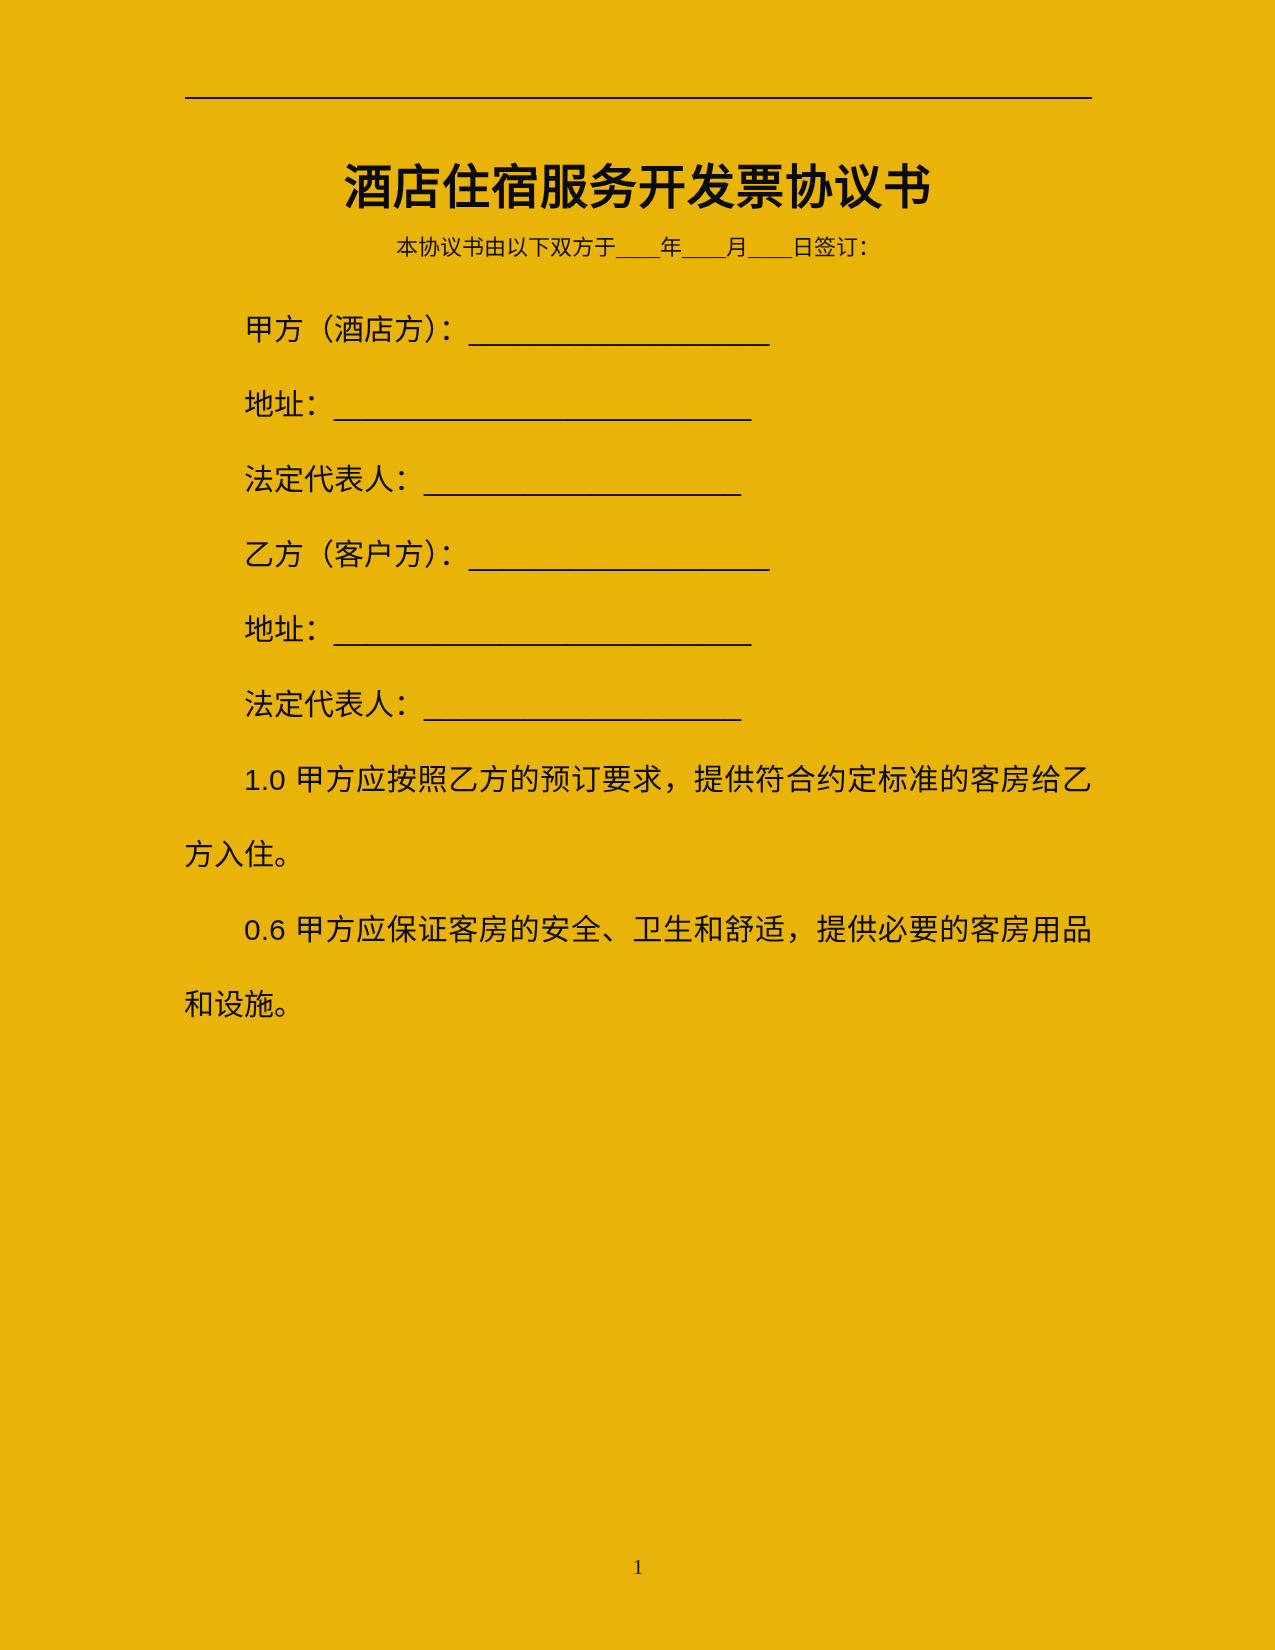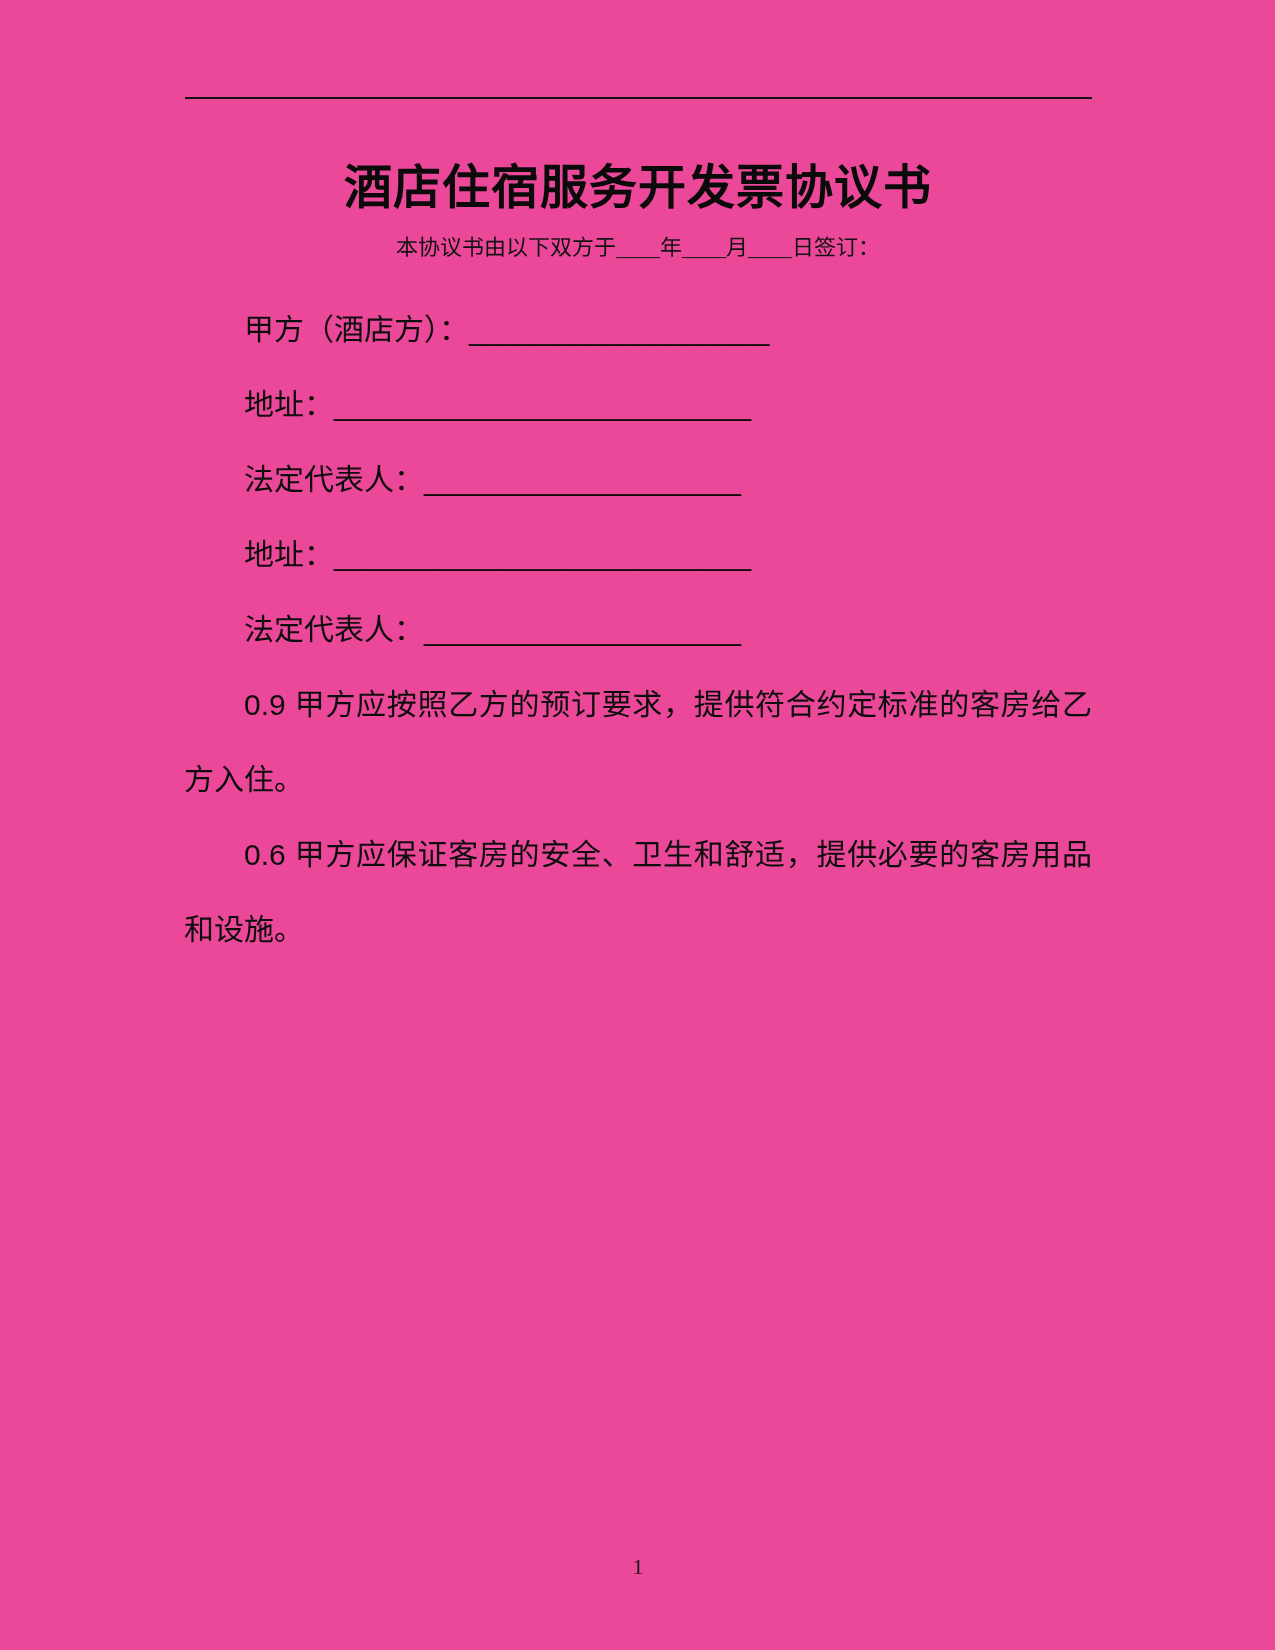--- a/index.html
+++ b/index.html
@@ -4,21 +4,21 @@
 <title>酒店住宿服务开发票协议书</title>
 <style>
   * { margin: 0; padding: 0; box-sizing: border-box; }
   html, body { background: #ffffff; }
 
   .page {
     position: relative;
     width: 1275px;
     height: 1650px;
     margin: 0 auto;
-    background: #ec4899;
+    background: #eab308;
     color: #000000;
     overflow: hidden;
   }
 
   
   .header-rule {
     position: absolute;
     left: 185px;
     top: 97px;
     width: 907px;
@@ -99,28 +99,29 @@
   <p class="doc-subtitle">本协议书由以下双方于____年____月____日签订：</p>
 
   <div class="doc-body">
 
     <p class="field-row"><span>甲方（酒店方）：</span><span class="blank">__________________</span></p>
 
     <p class="field-row"><span>地址：</span><span class="blank">_________________________</span></p>
 
     <p class="field-row"><span>法定代表人：</span><span class="blank">___________________</span></p>
 
+    <p class="field-row"><span>乙方（客户方）：</span><span class="blank">__________________</span></p>
 
     <p class="field-row"><span>地址：</span><span class="blank">_________________________</span></p>
 
     <p class="field-row"><span>法定代表人：</span><span class="blank">___________________</span></p>
 
 
 
-    <p class="para">0.9 甲方应按照乙方的预订要求，提供符合约定标准的客房给乙方入住。</p>
+    <p class="para">1.0 甲方应按照乙方的预订要求，提供符合约定标准的客房给乙方入住。</p>
 
     <p class="para">0.6 甲方应保证客房的安全、卫生和舒适，提供必要的客房用品和设施。</p>
 
 
   </div>
 
   <div class="page-number">1</div>
 
 </div>
 

